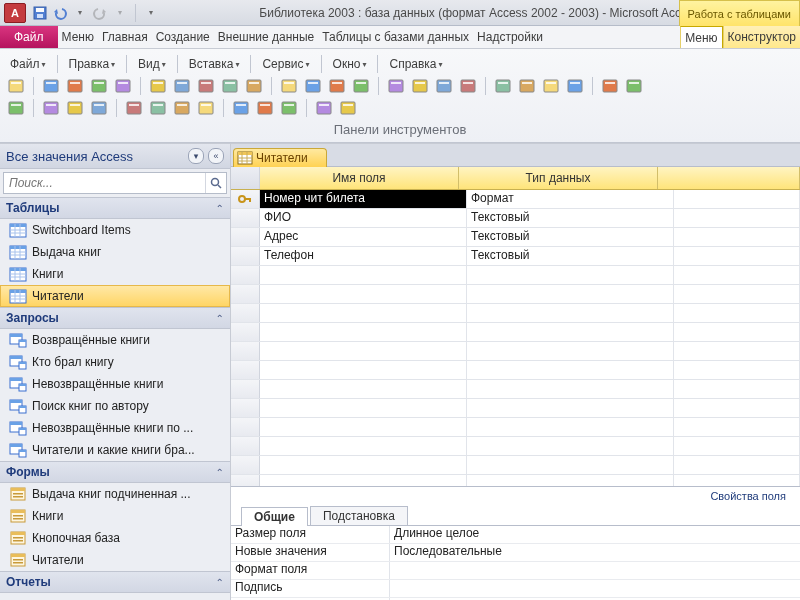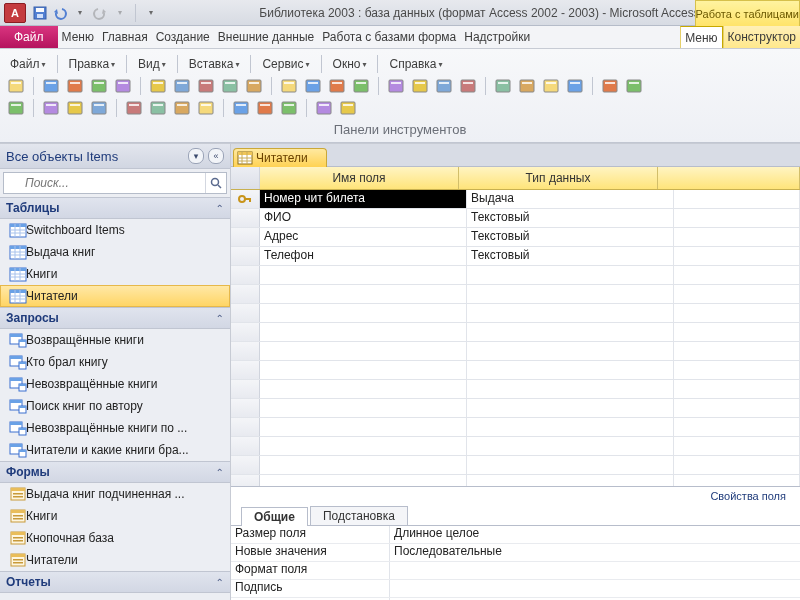--- a/index.html
+++ b/index.html
@@ -1,45 +1,45 @@
 <!DOCTYPE html>
 <html><head>
 <meta charset="utf-8">
 <style>
 html,body{margin:0;padding:0;font-family:"Segoe UI",Tahoma,sans-serif;font-size:12px;color:#333;background:#fff;width:800px;height:600px;overflow:hidden}
 .titlebar{height:25px;background:linear-gradient(#e7e9ee,#d7dbe3);display:flex;align-items:center;border-bottom:1px solid #b5bcc9;position:relative}
 .app-icon{width:20px;height:18px;margin:0 4px;border:1px solid #8a1d22;background:#c43b3f;color:#fff;font-weight:bold;display:flex;align-items:center;justify-content:center;font-size:11px;border-radius:2px}
 .qat{display:flex;align-items:center;gap:4px;margin-left:2px}
 .qat-btn{width:16px;height:16px;display:flex;align-items:center;justify-content:center;opacity:.85}
 .title-text{flex:1;text-align:center;font-size:12px;color:#4a4a4a}
-.contextual-tab{position:absolute;right:0;top:0;height:25px;background:linear-gradient(#fff3a0,#ffe46b);border:1px solid #d6c04b;border-bottom:none;display:flex;align-items:center;padding:0 0;color:#6b5800;font-size:11px}
+.contextual-tab{position:absolute;right:0;top:0;height:25px;background:linear-gradient(#fff3a0,#ffe46b);border:1px solid #d6c04b;border-bottom:none;display:flex;align-items:center;padding:0 8px;color:#6b5800;font-size:11px}
 .menubar{height:22px;background:#f3f4f7;border-bottom:1px solid #c7cbd4;display:flex;align-items:stretch}
 .file-tab{background:linear-gradient(#d9347f,#b5135e);color:#fff;padding:3px 14px;font-size:12px;display:flex;align-items:center}
 .menu-item{padding:3px 4px;display:flex;align-items:center;color:#3c3c3c;cursor:default}
 .menu-item.active{background:#fff;border:1px solid #c7a800;border-bottom:none;color:#3c3c3c}
 .ctx-tabs{margin-left:auto;display:flex;align-items:stretch;background:linear-gradient(#fff0b8,#ffe88c)}
 .ctx-tabs .menu-item{border-left:1px solid #e5d06a}
 .ribbon{background:linear-gradient(#f7f8fa,#eef0f5);border-bottom:1px solid #c1c6d1;padding:4px 6px 0}
 .ribbon-row{display:flex;align-items:center;gap:4px;height:22px}
 .r-combo{display:flex;align-items:center;gap:2px;padding:1px 4px;font-size:12px;color:#3c3c3c}
 .r-caret{font-size:8px;color:#555}
 .sep{width:1px;height:18px;background:#c1c6d1;margin:0 3px}
 .r-icon{width:18px;height:18px;display:inline-flex;align-items:center;justify-content:center;border:1px solid transparent}
 .r-icon svg{display:block}
 .ribbon-caption{font-size:13px;color:#6b6f78;text-align:center;padding:3px 0 5px}
 .workspace{display:flex;height:calc(600px - 25px - 22px - 81px);border-top:1px solid #c7cbd4}
 .navpane{width:230px;background:#eceef3;border-right:1px solid #c7cbd4;display:flex;flex-direction:column;overflow:hidden}
 .nav-header{display:flex;align-items:center;justify-content:space-between;height:24px;padding:0 6px;background:linear-gradient(#e3e6ee,#d1d6e2);border-bottom:1px solid #c0c5d1;font-size:13px;color:#1f3b7b}
 .nav-hbtn{width:14px;height:14px;border:1px solid #9aa3b7;border-radius:7px;display:inline-flex;align-items:center;justify-content:center;font-size:9px;color:#3c4a6e;background:#f2f4f8}
 .nav-search{display:flex;align-items:center;border:1px solid #b5bcc9;background:#fff;margin:3px;height:20px}
-.nav-search input{flex:1;border:0;outline:0;font-size:12px;font-style:italic;color:#888;padding:0 21px;background:transparent}
+.nav-search input{flex:1;border:0;outline:0;font-size:12px;font-style:italic;color:#888;padding:0 5px;background:transparent}
 .nav-search-btn{width:20px;display:flex;align-items:center;justify-content:center;border-left:1px solid #d3d7e0;height:100%}
 .nav-group{background:linear-gradient(#e0e4ee,#d2d7e4);border-top:1px solid #c0c5d1;border-bottom:1px solid #c0c5d1;padding:3px 6px;font-weight:bold;color:#1f3b7b;display:flex;align-items:center;justify-content:space-between}
 .nav-group span.chev{font-size:10px;color:#4a5a85;font-weight:normal}
-.nav-item{display:flex;align-items:flex-start;padding:4px 10px;color:#222}
+.nav-item{display:flex;align-items:flex-start;gap:6px;padding:4px 10px;color:#222}
 .nav-item.selected{background:linear-gradient(#ffe8a6,#ffd565);border:1px solid #e6b84a;padding:3px 9px}
 .nav-icon{width:16px;height:14px;display:inline-flex;align-items:center;justify-content:center}
 .content{flex:1;display:flex;flex-direction:column;background:#fff;min-width:0}
 .doc-tabs{height:22px;background:#d8dce5;border-bottom:1px solid #b7bdcb;display:flex;align-items:flex-end;padding-left:2px}
 .doc-tab{background:linear-gradient(#ffe9a0,#ffd253);border:1px solid #caa838;border-bottom:none;border-top-left-radius:4px;border-top-right-radius:4px;padding:2px 18px 2px 22px;font-size:12px;color:#6a4200;position:relative;margin-bottom:-1px}
 .doc-tab-icon{position:absolute;left:4px;top:3px}
 .grid-header{display:flex;height:22px;background:linear-gradient(#fff4c2,#ffe47a);border-bottom:1px solid #c8b050}
 .row-sel-header{width:28px;border-right:1px solid #d0d4dd;background:linear-gradient(#eceef3,#dcdfe8)}
 .col-header{flex:0 0 198px;border-right:1px solid #d2be6a;display:flex;align-items:center;justify-content:center;font-size:12px;color:#333}
 .grid-body{flex:1;overflow:auto}
@@ -87,21 +87,21 @@
     <span class="qat-btn r-caret" style="opacity:.4">▾</span>
     <span class="sep"></span>
     <span class="qat-btn r-caret">▾</span>
   </div>
   <div class="title-text">Библиотека 2003 : база данных (формат Access 2002 - 2003)  -  Microsoft Access</div>
   <div class="contextual-tab">Работа с таблицами</div>
 </div>
 
 <div class="menubar">
   <div class="file-tab">Файл</div>
-  <div id="menu-tabs" style="display: contents;"><div class="menu-item">Меню</div><div class="menu-item">Главная</div><div class="menu-item">Создание</div><div class="menu-item">Внешние данные</div><div class="menu-item">Работа с базами форма</div><div class="menu-item">Надстройки</div></div>
+  <div id="menu-tabs" style="display: contents;"><div class="menu-item">Меню</div><div class="menu-item">Главная</div><div class="menu-item">Создание</div><div class="menu-item">Внешние данные</div><div class="menu-item">Таблицы с базами данных</div><div class="menu-item">Надстройки</div></div>
   <div class="ctx-tabs" id="ctx-tabs">
       <div class="menu-item active">Меню</div>
       <div class="menu-item">Конструктор</div>
     </div>
 </div>
 
 <div class="ribbon">
   <div class="ribbon-row" id="ribbon-dd">
       <span class="r-combo">Файл <span class="r-caret">▾</span></span>
       <span class="sep"></span>
@@ -353,21 +353,21 @@
         </svg>
       </span>
     </div>
   <div class="ribbon-caption">Панели инструментов</div>
 </div>
 
 <div class="workspace">
 
   <div class="navpane">
     <div class="nav-header">
-      <span>Все объекты Items</span>
+      <span>Все значения Access</span>
       <span style="display:flex;gap:4px;align-items:center">
         <span class="nav-hbtn">▾</span>
         <span class="nav-hbtn">«</span>
       </span>
     </div>
     <div class="nav-search">
       <input placeholder="Поиск..." style="">
       <span class="nav-search-btn">
           <svg width="12" height="12">
             <circle cx="5" cy="5" r="3.5" fill="none" stroke="#5a6a8e" stroke-width="1.5"></circle>
@@ -580,21 +580,21 @@
     <div class="grid-body" id="grid-body">
         <div class="grid-row">
           <div class="row-sel">
             <svg width="14" height="12">
               <circle cx="4" cy="6" r="3" fill="none" stroke="#c8941a" stroke-width="2"></circle>
               <rect x="6" y="5" width="7" height="2" fill="#c8941a"></rect>
               <rect x="11" y="5" width="2" height="4" fill="#c8941a"></rect>
             </svg>
           </div>
           <div class="cell pk">Номер чит билета</div>
-          <div class="cell">Выдача</div>
+          <div class="cell">Формат</div>
           <div class="cell" style="flex:1"></div>
         </div>
         <div class="grid-row">
           <div class="row-sel"></div>
           <div class="cell">ФИО</div>
           <div class="cell">Текстовый</div>
           <div class="cell" style="flex:1"></div>
         </div>
         <div class="grid-row">
           <div class="row-sel"></div>

